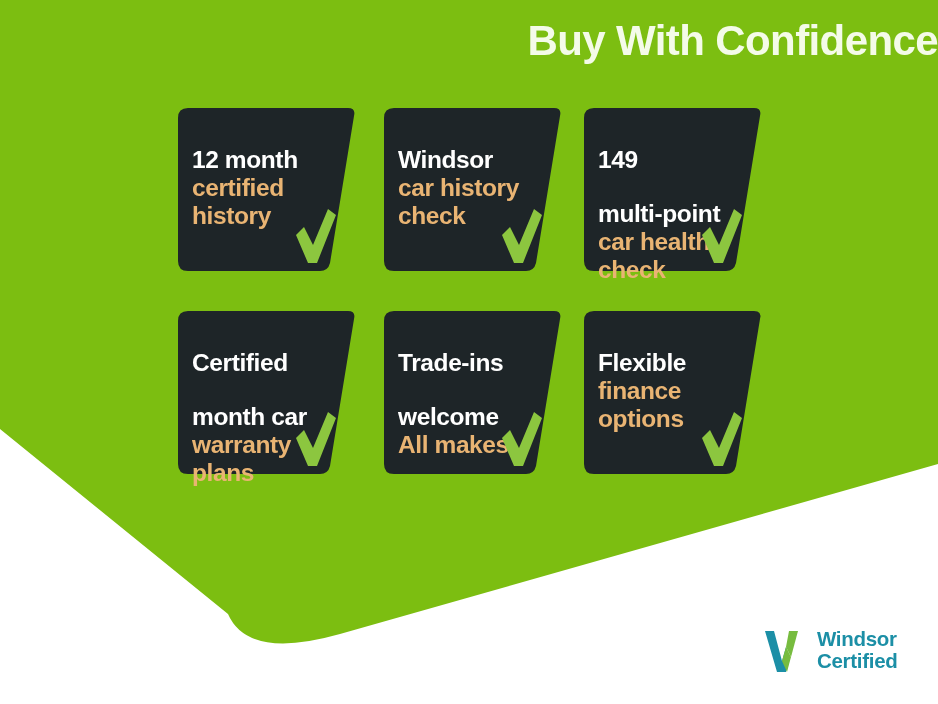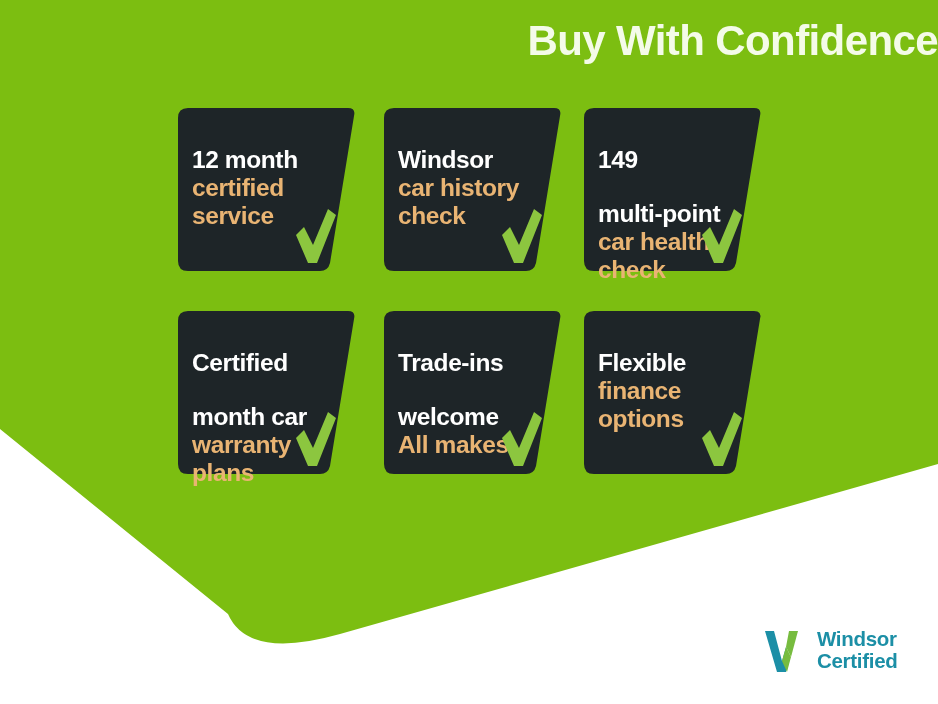--- a/index.html
+++ b/index.html
@@ -142,21 +142,21 @@
 
     <div class="card-row row-top">
 
       <div class="card col-0">
         <svg class="card-shape" viewBox="0 0 178 163" width="178" height="163" preserveAspectRatio="none">
           <path d="M 10,0 L 170,0 Q 178,0 176,8 L 152,155 Q 150,163 142,163 L 10,163 Q 0,163 0,153 L 0,10 Q 0,0 10,0 Z" fill="#1e2528"></path>
         </svg>
         <div class="card-text">
           <span class="line-white" style="color: rgb(255, 255, 255);">12 month</span>
           <span class="line-tan" style="color: rgb(233, 180, 115);">certified</span>
-          <span class="line-tan" style="color: rgb(233, 180, 115);">service</span>
+          <span class="line-tan" style="color: rgb(233, 180, 115);">history</span>
         </div>
         <svg class="check-mark" viewBox="0 0 46 62" width="46" height="62">
           <path d="M 4,30 L 12,22 L 21,40 L 36,4 L 44,10 L 25,58 L 16,58 Z" fill="#8cc63f"></path>
         </svg>
       </div>
 
       <div class="card col-1">
         <svg class="card-shape" viewBox="0 0 178 163" width="178" height="163" preserveAspectRatio="none">
           <path d="M 10,0 L 170,0 Q 178,0 176,8 L 152,155 Q 150,163 142,163 L 10,163 Q 0,163 0,153 L 0,10 Q 0,0 10,0 Z" fill="#1e2528"></path>
         </svg>

